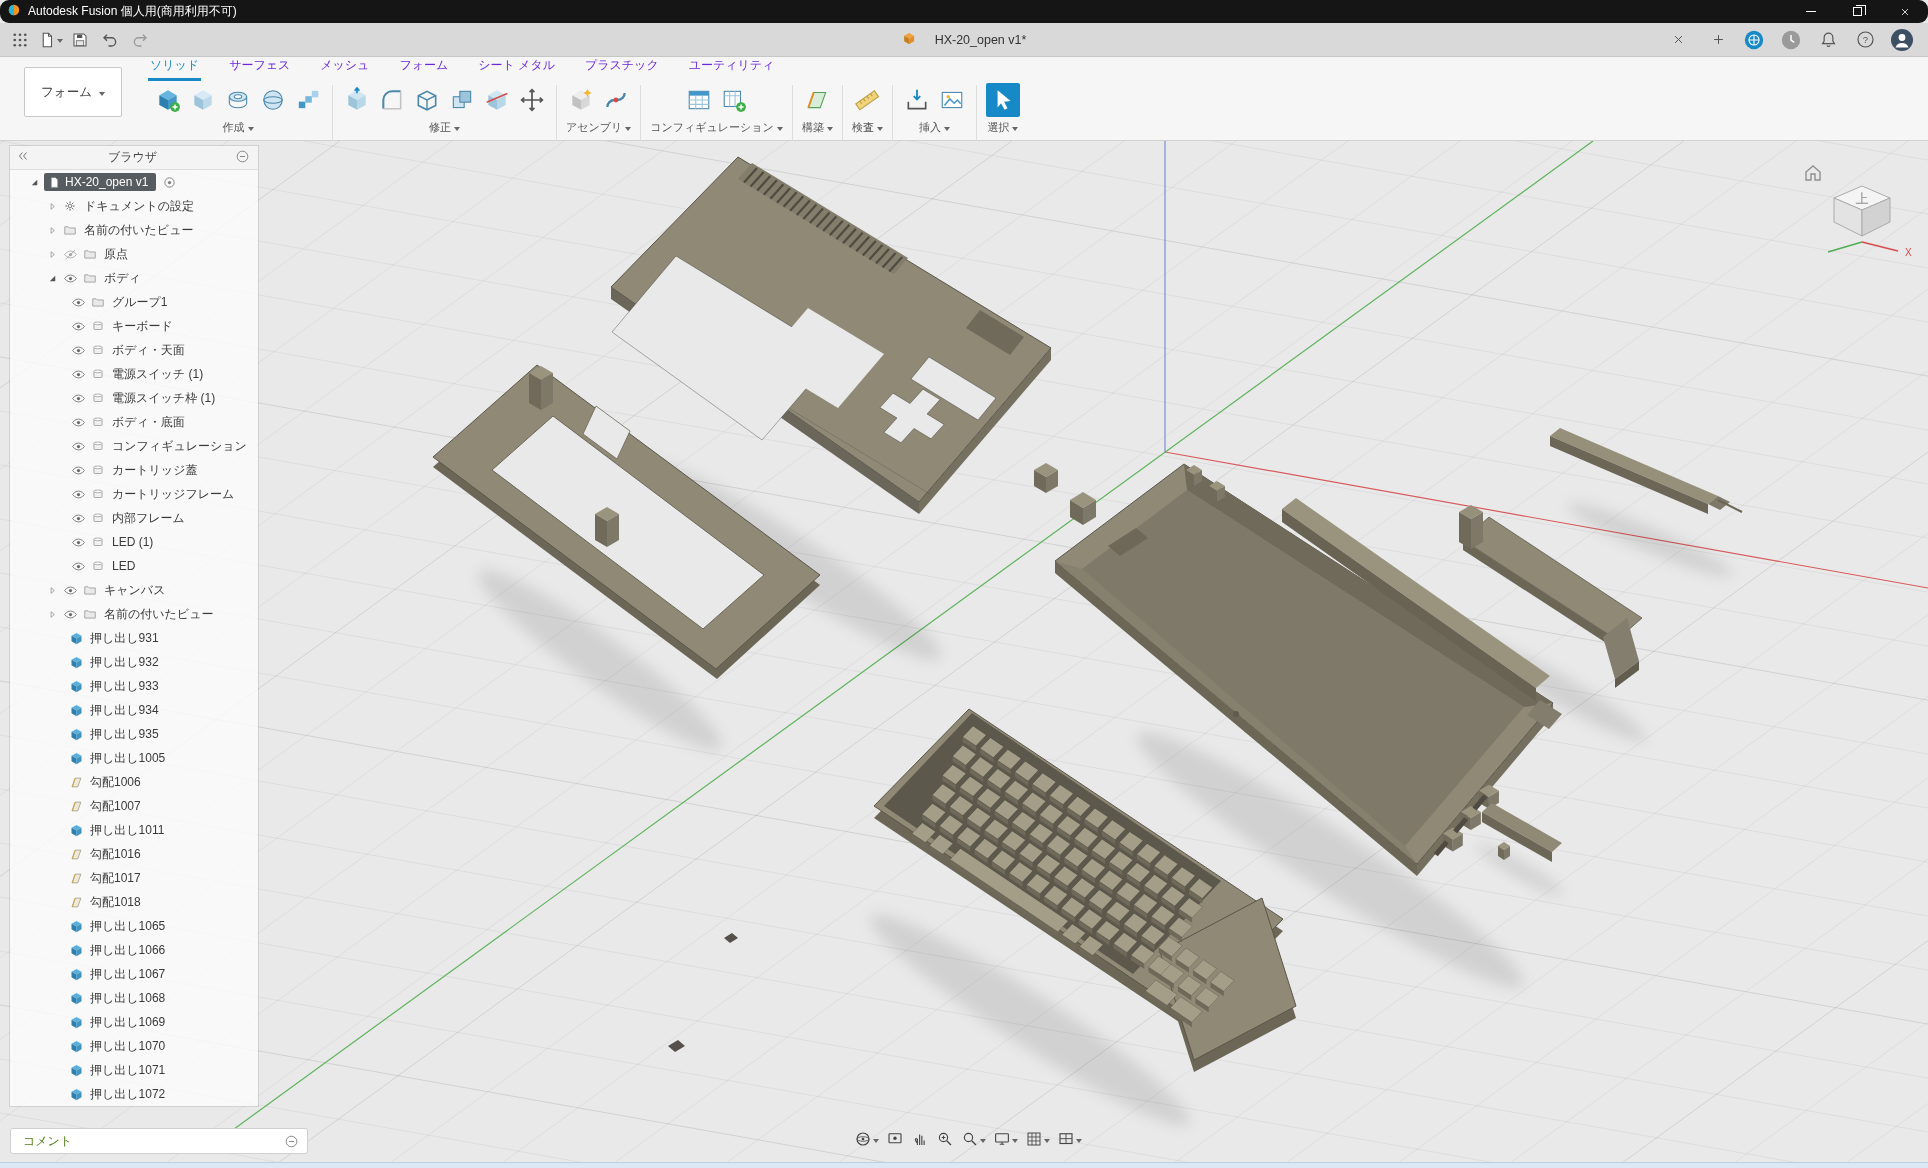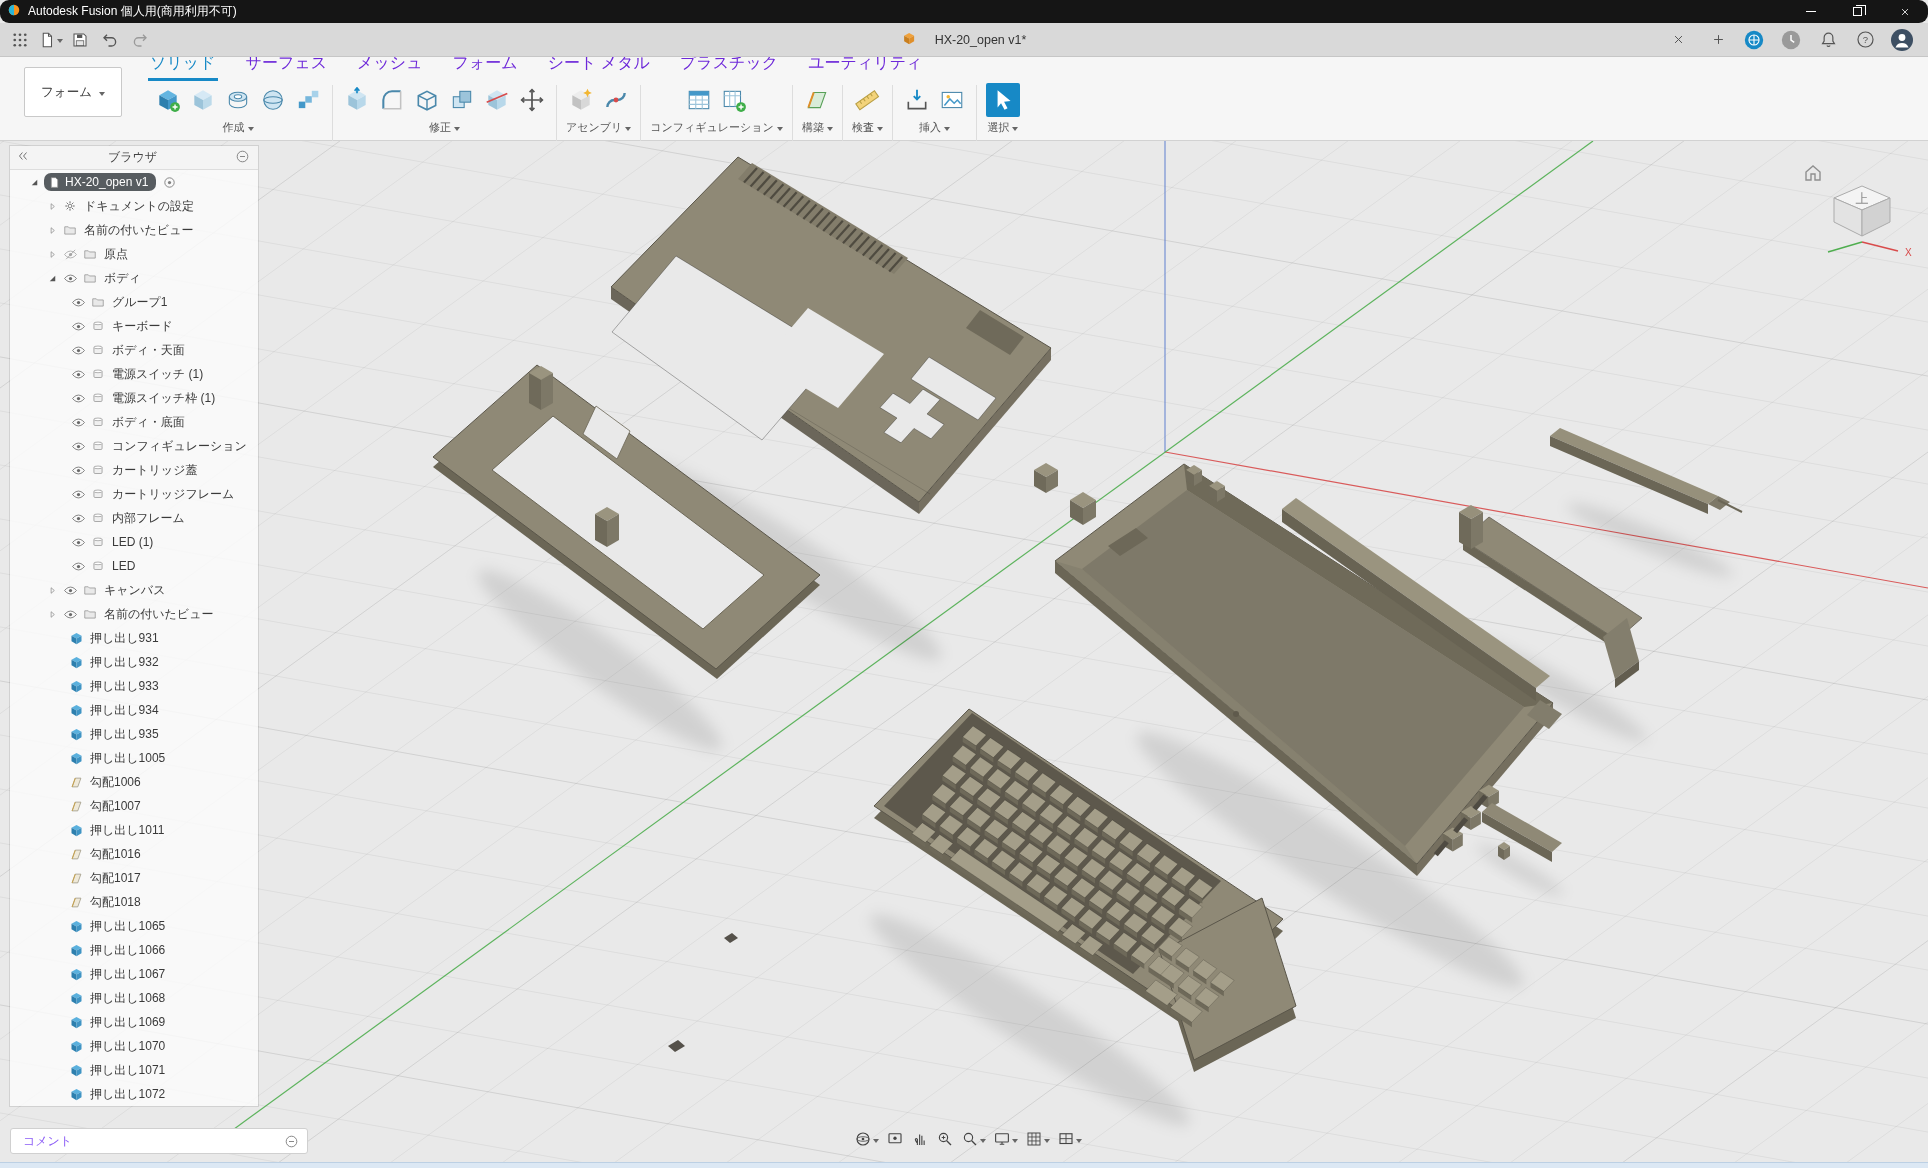--- a/index.html
+++ b/index.html
@@ -25,21 +25,21 @@
   #doc-tab{position:absolute;left:50%;transform:translateX(-50%);display:flex;align-items:center;gap:18px;
     font-size:12.5px;color:#333;height:100%;padding:0 18px;}
   #tabstrip-end{position:absolute;right:196px;display:flex;gap:12px;align-items:center;height:100%;}
   #mb-right{margin-left:auto;display:flex;align-items:center;gap:9px;padding-right:12px;}
   
   #ribbon{position:absolute;left:0;top:57px;width:100%;height:84px;background:#f6f6f6;
     border-bottom:1px solid #d2d2d2;z-index:38;}
   #design-btn{position:absolute;left:24px;top:10px;width:98px;height:50px;background:#fff;
     border:1px solid #c9c9c9;border-radius:2px;display:flex;align-items:center;justify-content:center;
     font-size:12.5px;color:#333;gap:4px;}
-  #rtabs{position:absolute;left:148px;top:0;height:24px;display:flex;gap:26px;font-size:16px;align-items:flex-end;}
+  #rtabs{position:absolute;left:148px;top:0;height:24px;display:flex;gap:26px;font-size:12px;align-items:flex-end;}
   .rtab{padding:3px 2px 4px;color:#6d28d9;border-bottom:3px solid transparent;white-space:nowrap;}
   .rtab.active{color:#1789c6;border-bottom-color:#1789c6;}
   #rgroups{position:absolute;left:144px;top:26px;display:flex;align-items:flex-start;}
   .rgroup{display:flex;flex-direction:column;align-items:center;padding:0 9px;}
   .rg-icons{display:flex;gap:5px;height:34px;align-items:center;}
   .tool-btn{width:30px;height:30px;display:flex;align-items:center;justify-content:center;border-radius:2px;}
   .tool-btn.sel{background:#1789c6;width:34px;height:34px;}
   .rg-label{font-size:11px;color:#555;margin-top:3px;display:flex;align-items:center;white-space:nowrap;}
   .rsep{width:1px;background:#ddd;height:56px;margin-top:2px;}
   .caret{width:0;height:0;border:3.5px solid transparent;border-top:4.5px solid #666;display:inline-block;
@@ -49,25 +49,25 @@
   #browser{position:absolute;left:10px;top:146px;width:248px;z-index:20;
     background:rgba(251,251,251,0.83);box-shadow:0 0 0 1px rgba(0,0,0,0.10);font-size:12px;color:#3a3a3a;}
   #browser-header{height:24px;display:flex;align-items:center;background:rgba(243,243,243,0.95);
     border-bottom:1px solid #ddd;}
   #bh-title{flex:1;text-align:center;color:#444;}
   .brow{height:24px;display:flex;align-items:center;white-space:nowrap;}
   .brow .ic{display:inline-flex;align-items:center;justify-content:center;flex:none;}
   .w16{width:16px;} .w20{width:20px;}
   .lbl{margin-left:4px;}
   .pill{display:inline-flex;align-items:center;gap:4px;background:#575c60;color:#fff;
-    padding:2px 8px 2px 4px;border-radius:7px;font-size:12px;margin-left:2px;}
+    padding:2px 8px 2px 4px;border-radius:2px;font-size:12px;margin-left:2px;}
   
   #comment-bar{position:absolute;left:10px;top:1128px;width:298px;height:26px;background:#fff;
     border:1px solid #d0d0d0;border-radius:3px;display:flex;align-items:center;z-index:20;
-    font-size:12px;color:#8b5cf6;}
+    font-size:12px;color:#4d7c0f;}
   #comment-bar .txt{padding-left:12px;flex:1;}
   #comment-bar .ic{margin-right:8px;display:inline-flex;}
   
   #view-toolbar{position:absolute;left:852px;top:1127px;z-index:15;display:flex;align-items:center;gap:3px;}
   .vt-btn{height:24px;display:flex;align-items:center;justify-content:center;padding:0 2px;}
   #viewcube{position:absolute;left:1798px;top:154px;width:128px;height:120px;z-index:15;}
   #bottom-strip{position:absolute;left:0;bottom:0;width:100%;height:6px;background:#dce8f4;
     border-top:1px solid #bcd0e4;z-index:14;}
 </style>
 </head>

